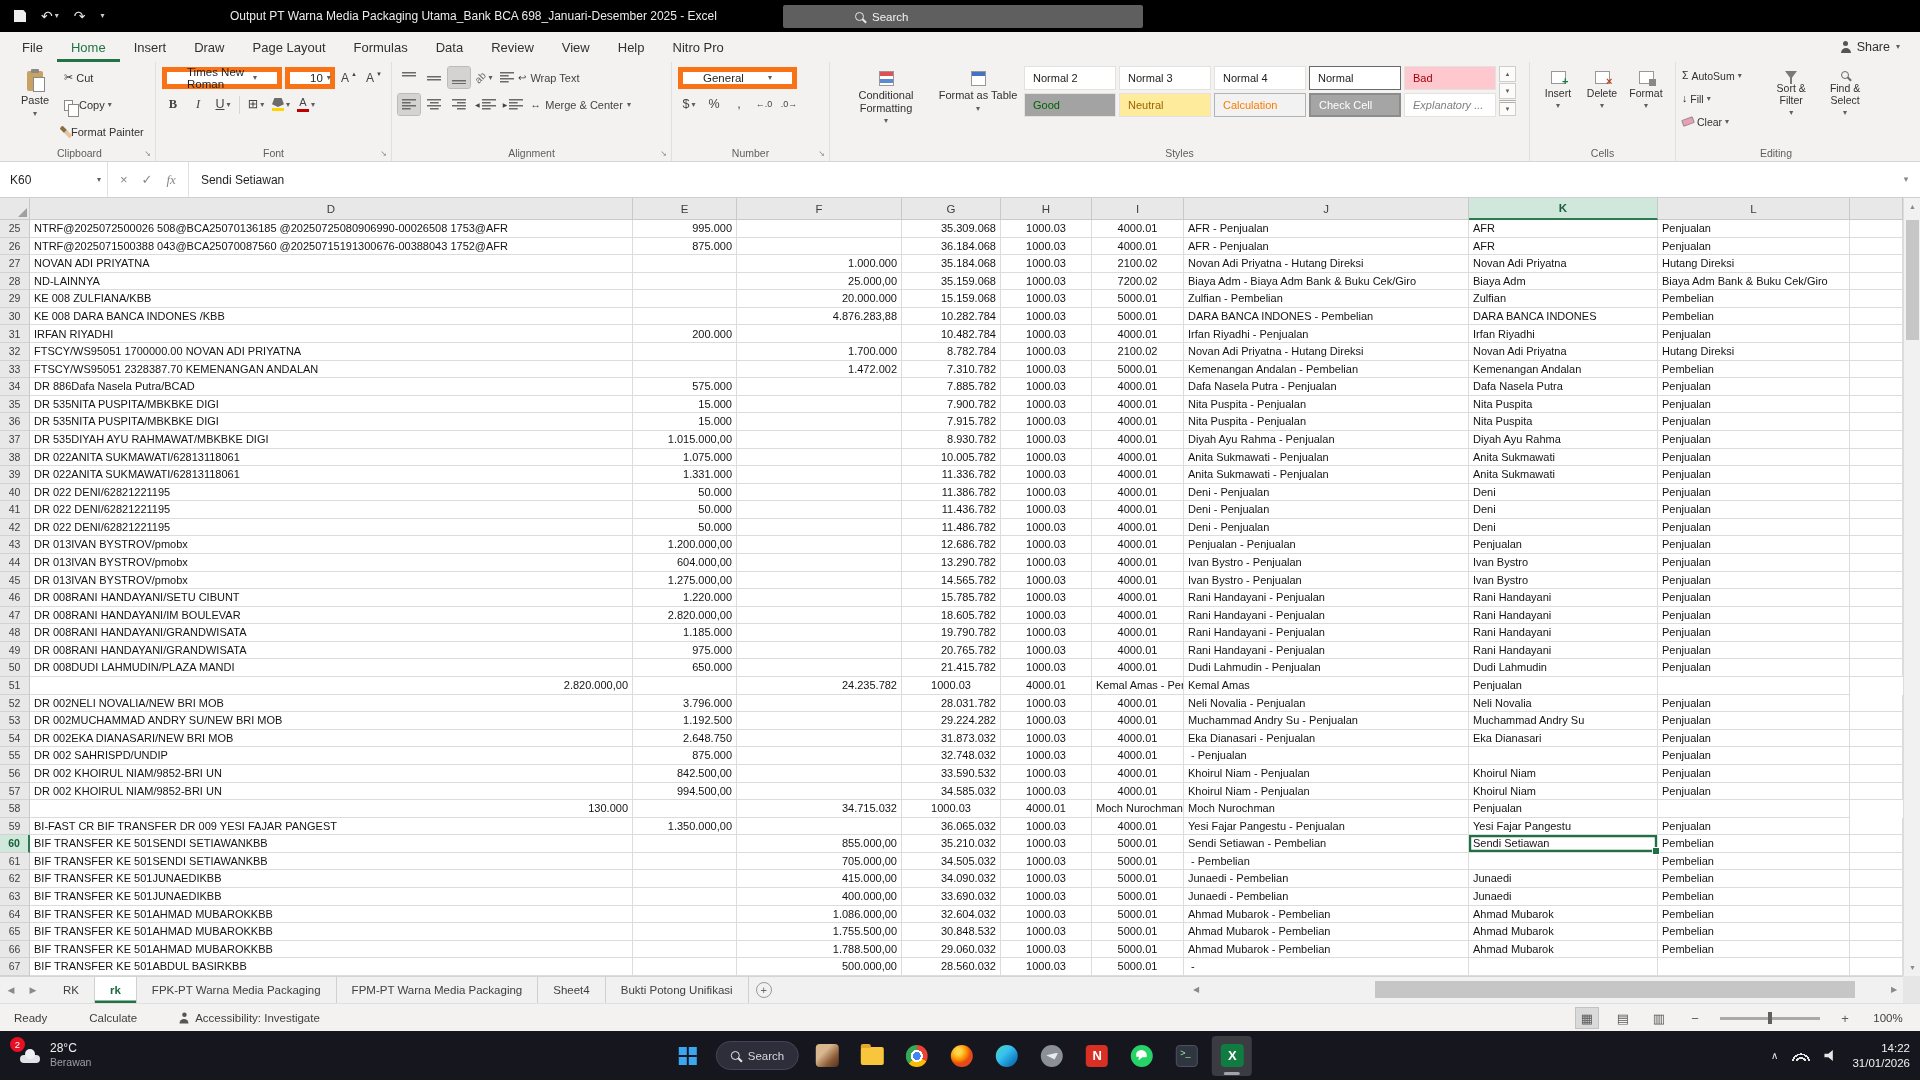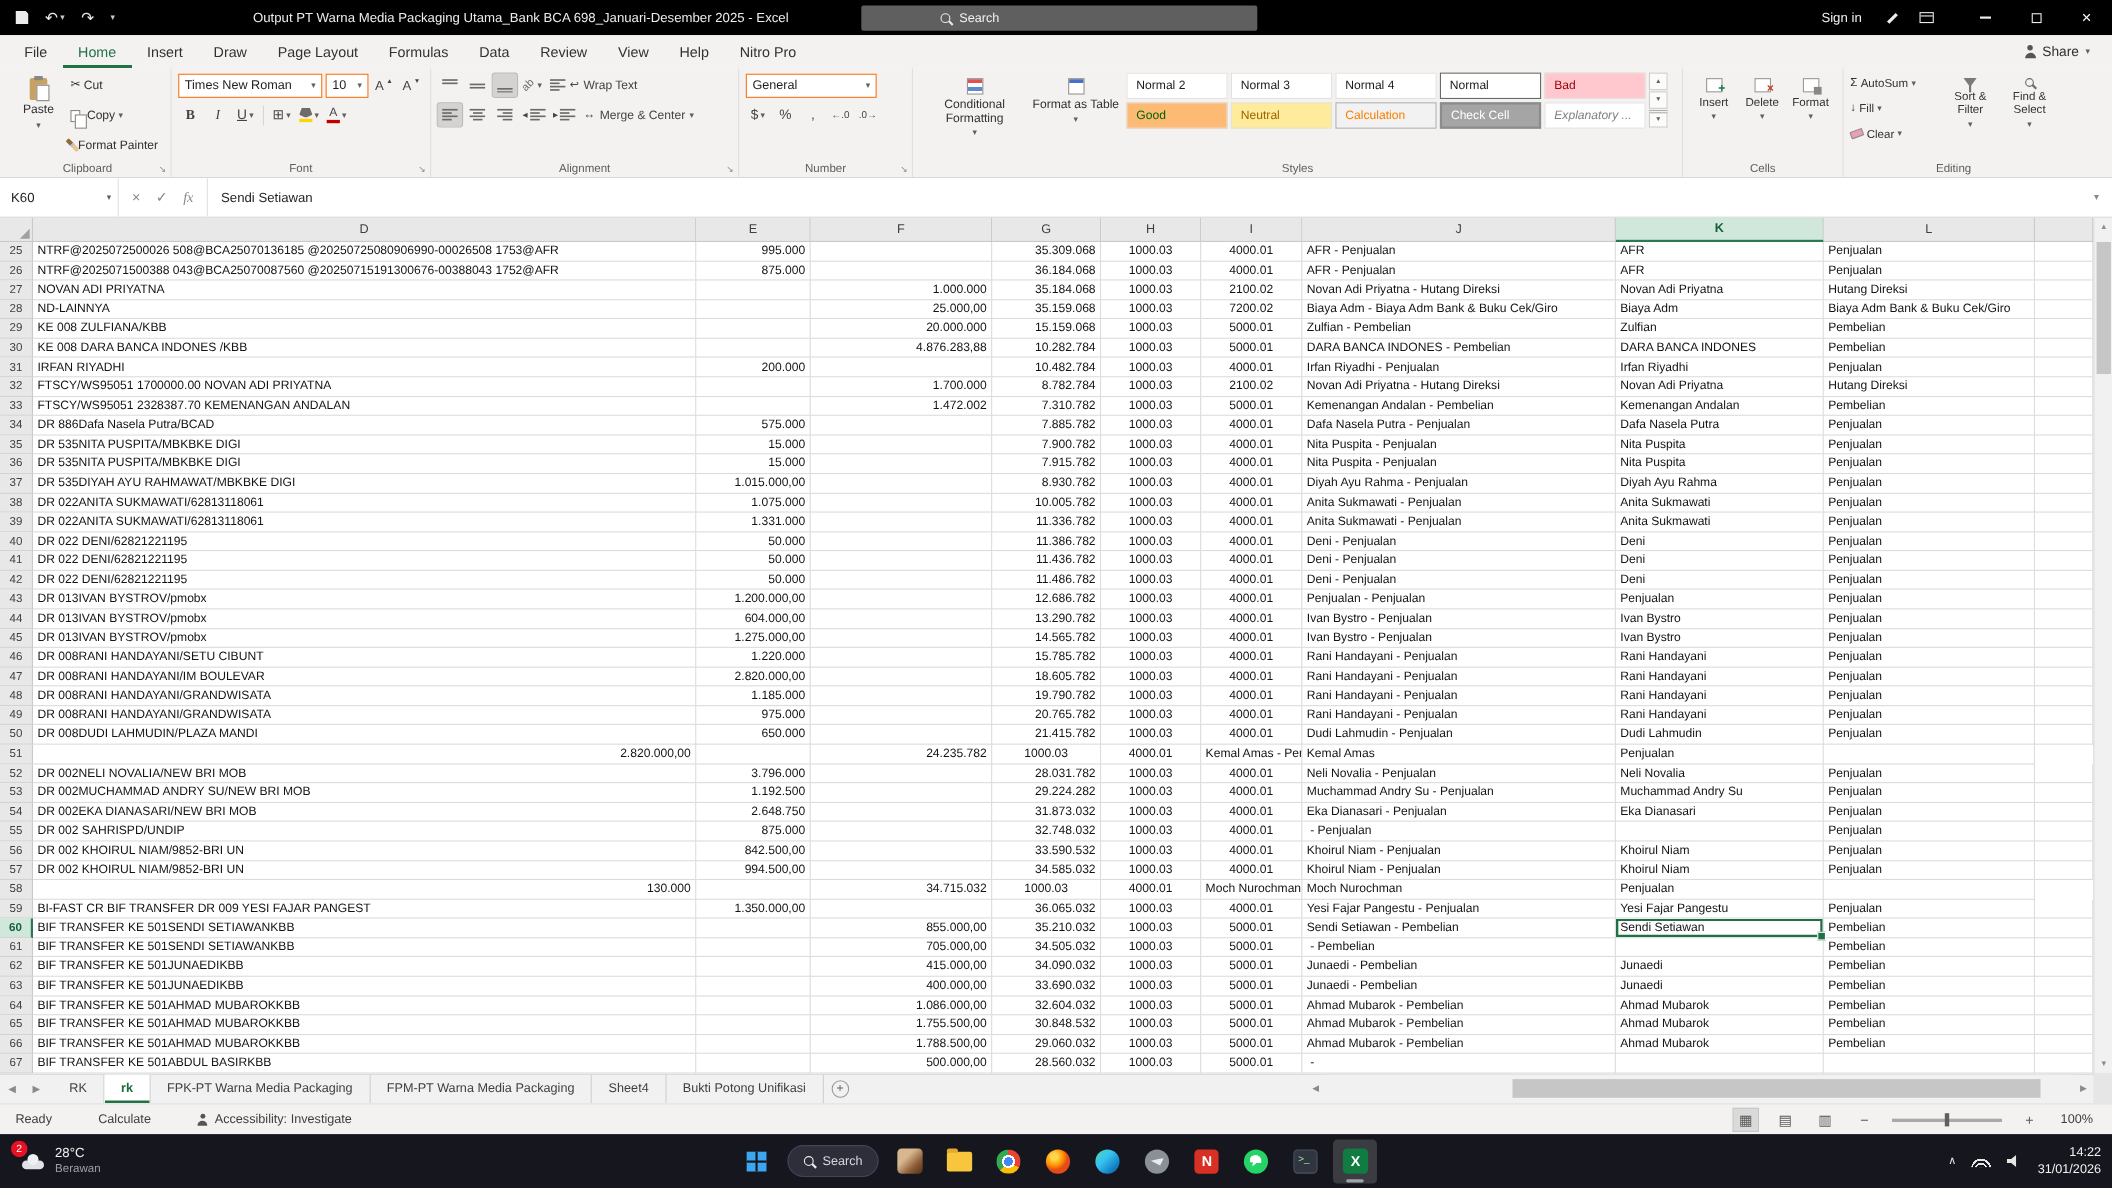--- a/index.html
+++ b/index.html
@@ -65,21 +65,21 @@
 
 #ribbon{position:absolute;top:62px;left:0;right:0;height:100px;background:#f3f2f1;border-bottom:1px solid #d8d6d4;display:flex;padding-left:4px}
 .grp{position:relative;border-right:1px solid #e1dfdd;padding:4px 6px 17px 6px;flex:none}
 .glabel{position:absolute;bottom:2px;left:0;right:0;text-align:center;font-size:10.5px;color:#605e5c;white-space:nowrap}
 .glaunch{position:absolute;bottom:3px;right:4px;font-size:8px;color:#8a8886}
 .grows{display:flex;flex-direction:column;gap:4px}
 .mrow{display:flex;align-items:center;gap:3px;height:23px;font-size:11px;color:#323130}
 .ib{min-width:22px;height:21px;display:inline-flex;align-items:center;justify-content:center;gap:2px;border-radius:2px;color:#444;font-size:12.5px;padding:0 2px}
 .ib.pressed{background:#d5d3d1;outline:1px solid #bdbbb9}
 .bigbtn{display:flex;flex-direction:column;align-items:center;gap:3px;padding:5px 2px 2px;font-size:11px;color:#323130;text-align:center;line-height:1.15;border-radius:2px}
-.combo{display:flex;align-items:center;background:#fff;border:1px solid #f97316;height:22px;font-size:11.5px;padding:0 5px;color:#201f1e;gap:4px}
+.combo{display:flex;align-items:center;background:#fff;border:5px solid #f97316;height:22px;font-size:11.5px;padding:0 20px;color:#201f1e;gap:4px}
 .combo .i-caret{margin-left:auto}
 .vsep{width:1px;height:18px;background:#d8d6d4;margin:0 2px}
 
 
 .ic-paste{width:16px;height:20px;background:#c8a165;border-radius:2px;position:relative}
 .ic-paste::before{content:"";position:absolute;top:-2px;left:4px;width:8px;height:4px;background:#8a8886;border-radius:1px}
 .ic-paste::after{content:"";position:absolute;right:-2px;bottom:-1px;width:10px;height:13px;background:#fff;border:1px solid #8a8886}
 .ic-copy{width:9px;height:11px;border:1.2px solid #8a8886;background:#fff;position:relative;margin:2px 3px 0 0}
 .ic-copy::after{content:"";position:absolute;left:2.5px;top:2.5px;width:9px;height:11px;border:1.2px solid #8a8886;background:#fff}
 .ic-brush{width:4px;height:14px;transform:rotate(-45deg);background:linear-gradient(#8a6d3b 0 40%,#bdbdbd 40% 55%,#e8c49a 55% 100%);border-radius:1px}
@@ -108,21 +108,21 @@
 .ic-funnel{width:0;height:0;border-left:6px solid transparent;border-right:6px solid transparent;border-top:8px solid #7a7878;position:relative}
 .ic-funnel::after{content:"";position:absolute;left:-1px;top:-2px;width:2px;height:7px;background:#7a7878}
 .magd{width:8px;height:8px;border:1.6px solid #6b6a68;border-radius:50%;position:relative}
 .magd::after{content:"";position:absolute;width:5px;height:1.6px;background:#6b6a68;transform:rotate(45deg);right:-4px;bottom:-2px}
 
 #gallery{display:flex;flex-direction:column;gap:3px;margin-left:4px}
 .chiprow{display:flex;gap:3px}
 .chip{width:92px;height:24px;display:flex;align-items:center;padding-left:8px;font-size:11px;background:#fff;border:1px solid #e4e2e0;color:#1d1c1b;white-space:nowrap;overflow:hidden}
 .chip.sel{border:1.6px solid #6a6a6a}
 .chip.bad{background:#ffc7ce;color:#9c0006}
-.chip.good{background:#fdba74;color:#006100}
+.chip.good{background:#a3a3a3;color:#006100}
 .chip.neutral{background:#ffeb9c;color:#9c6500}
 .chip.calc{background:#f2f2f2;color:#fa7d00;border:1px solid #b3b3b3}
 .chip.check{background:#a5a5a5;color:#fff;border:2px solid #8c8c8c}
 .chip.expl{color:#7f7f7f;font-style:italic}
 .galstrip{display:flex;flex-direction:column;gap:1px;margin-left:3px}
 .galstrip .gb{width:17px;height:16px;border:1px solid #d0cecc;background:#fbfbfa;display:flex;align-items:center;justify-content:center;font-size:6px;color:#605e5c}
 
 
 #fbar{position:absolute;top:162px;left:0;right:0;height:36px;background:#fff;border-bottom:1px solid #cfcfcf;display:flex;align-items:stretch}
 .nbox{width:108px;display:flex;align-items:center;padding:0 6px 0 10px;font-size:12px;color:#201f1e;border-right:1px solid #e1e1e1}
@@ -236,38 +236,20 @@
         </span>
       <span class="qbtn">
           <span class="gly i-caret-w"></span>
         </span>
     </div>
     <div class="title-text">Output PT Warna Media Packaging Utama_Bank BCA 698_Januari-Desember 2025  -  Excel</div>
     <div class="tsearch">
       <span class="mag"></span>
       <span>Search</span>
     </div>
-    <div class="tright">
-      <span class="signin">Sign in</span>
-      <span class="qbtn">
-          <span class="ic-pen"></span>
-        </span>
-      <span class="qbtn">
-          <span class="ic-panel"></span>
-        </span>
-      <span class="wbtn">
-          <span class="ic-min"></span>
-        </span>
-      <span class="wbtn">
-          <span class="ic-max"></span>
-        </span>
-      <span class="wbtn">
-          <span class="gly i-x"></span>
-        </span>
-    </div>
   </header>
 
   <nav id="rtabs">
     <div class="rtab">File</div>
       <div class="rtab on">Home</div>
       <div class="rtab">Insert</div>
       <div class="rtab">Draw</div>
       <div class="rtab">Page Layout</div>
       <div class="rtab">Formulas</div>
       <div class="rtab">Data</div>

